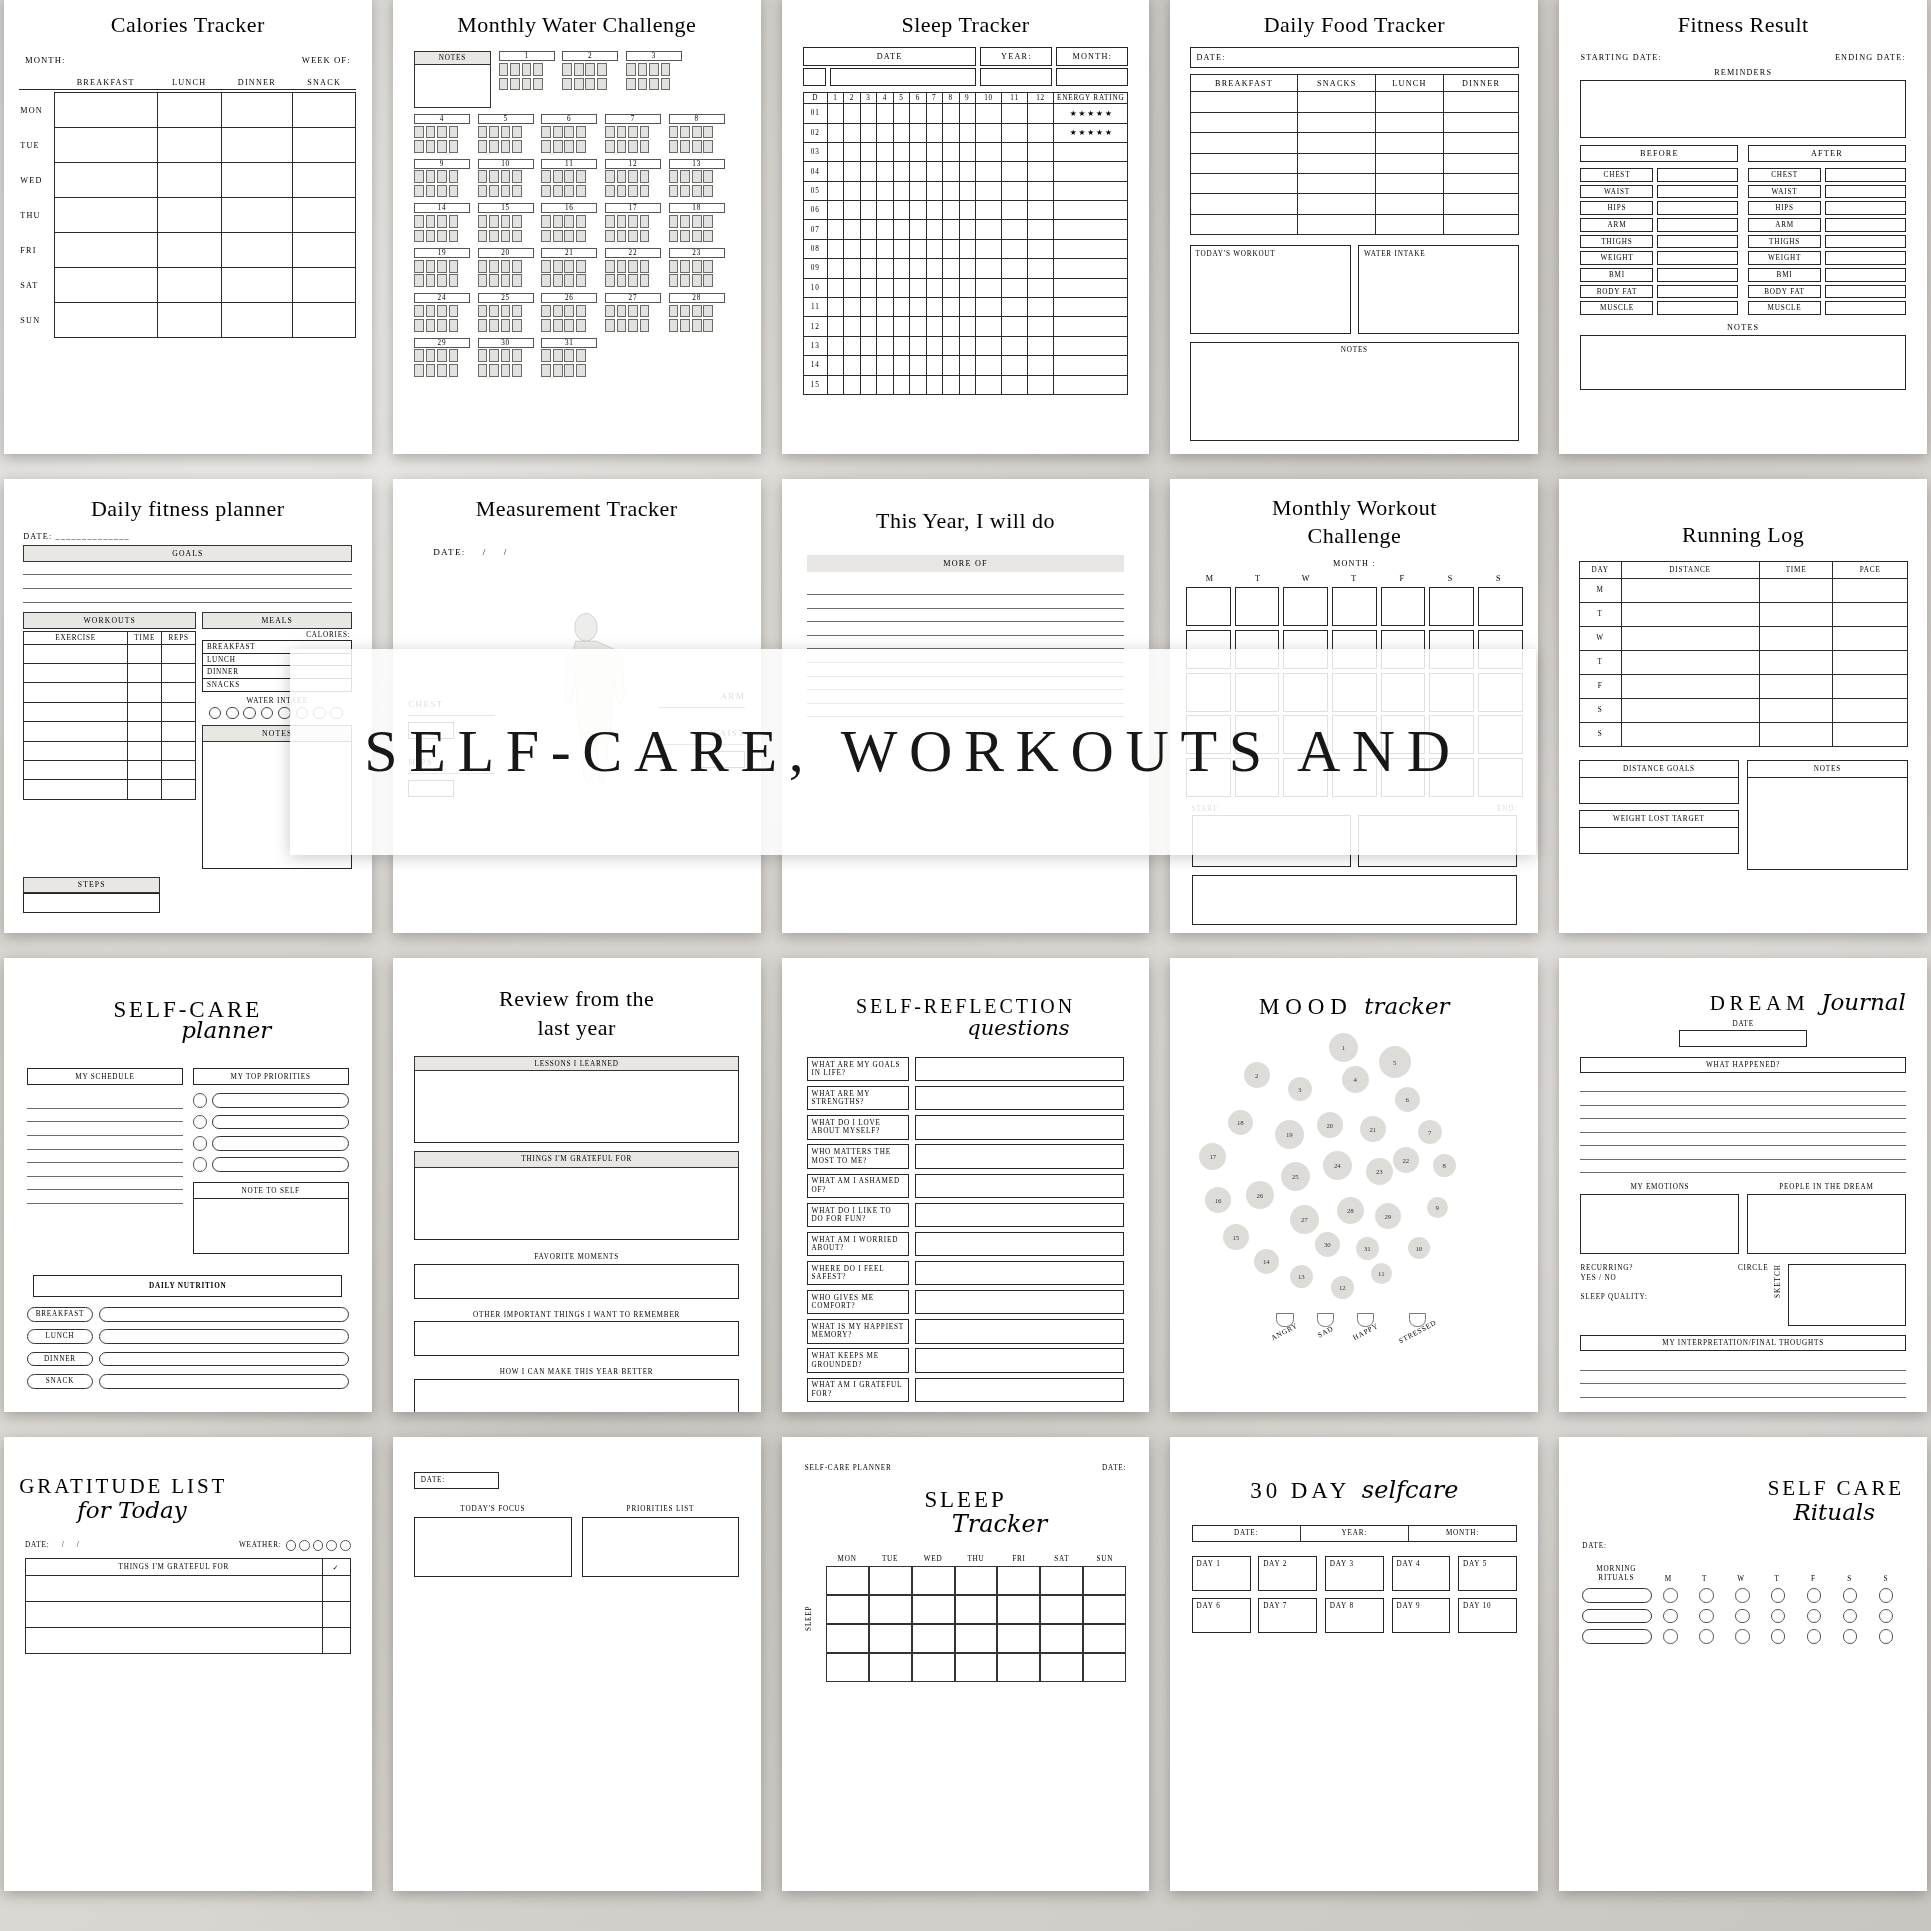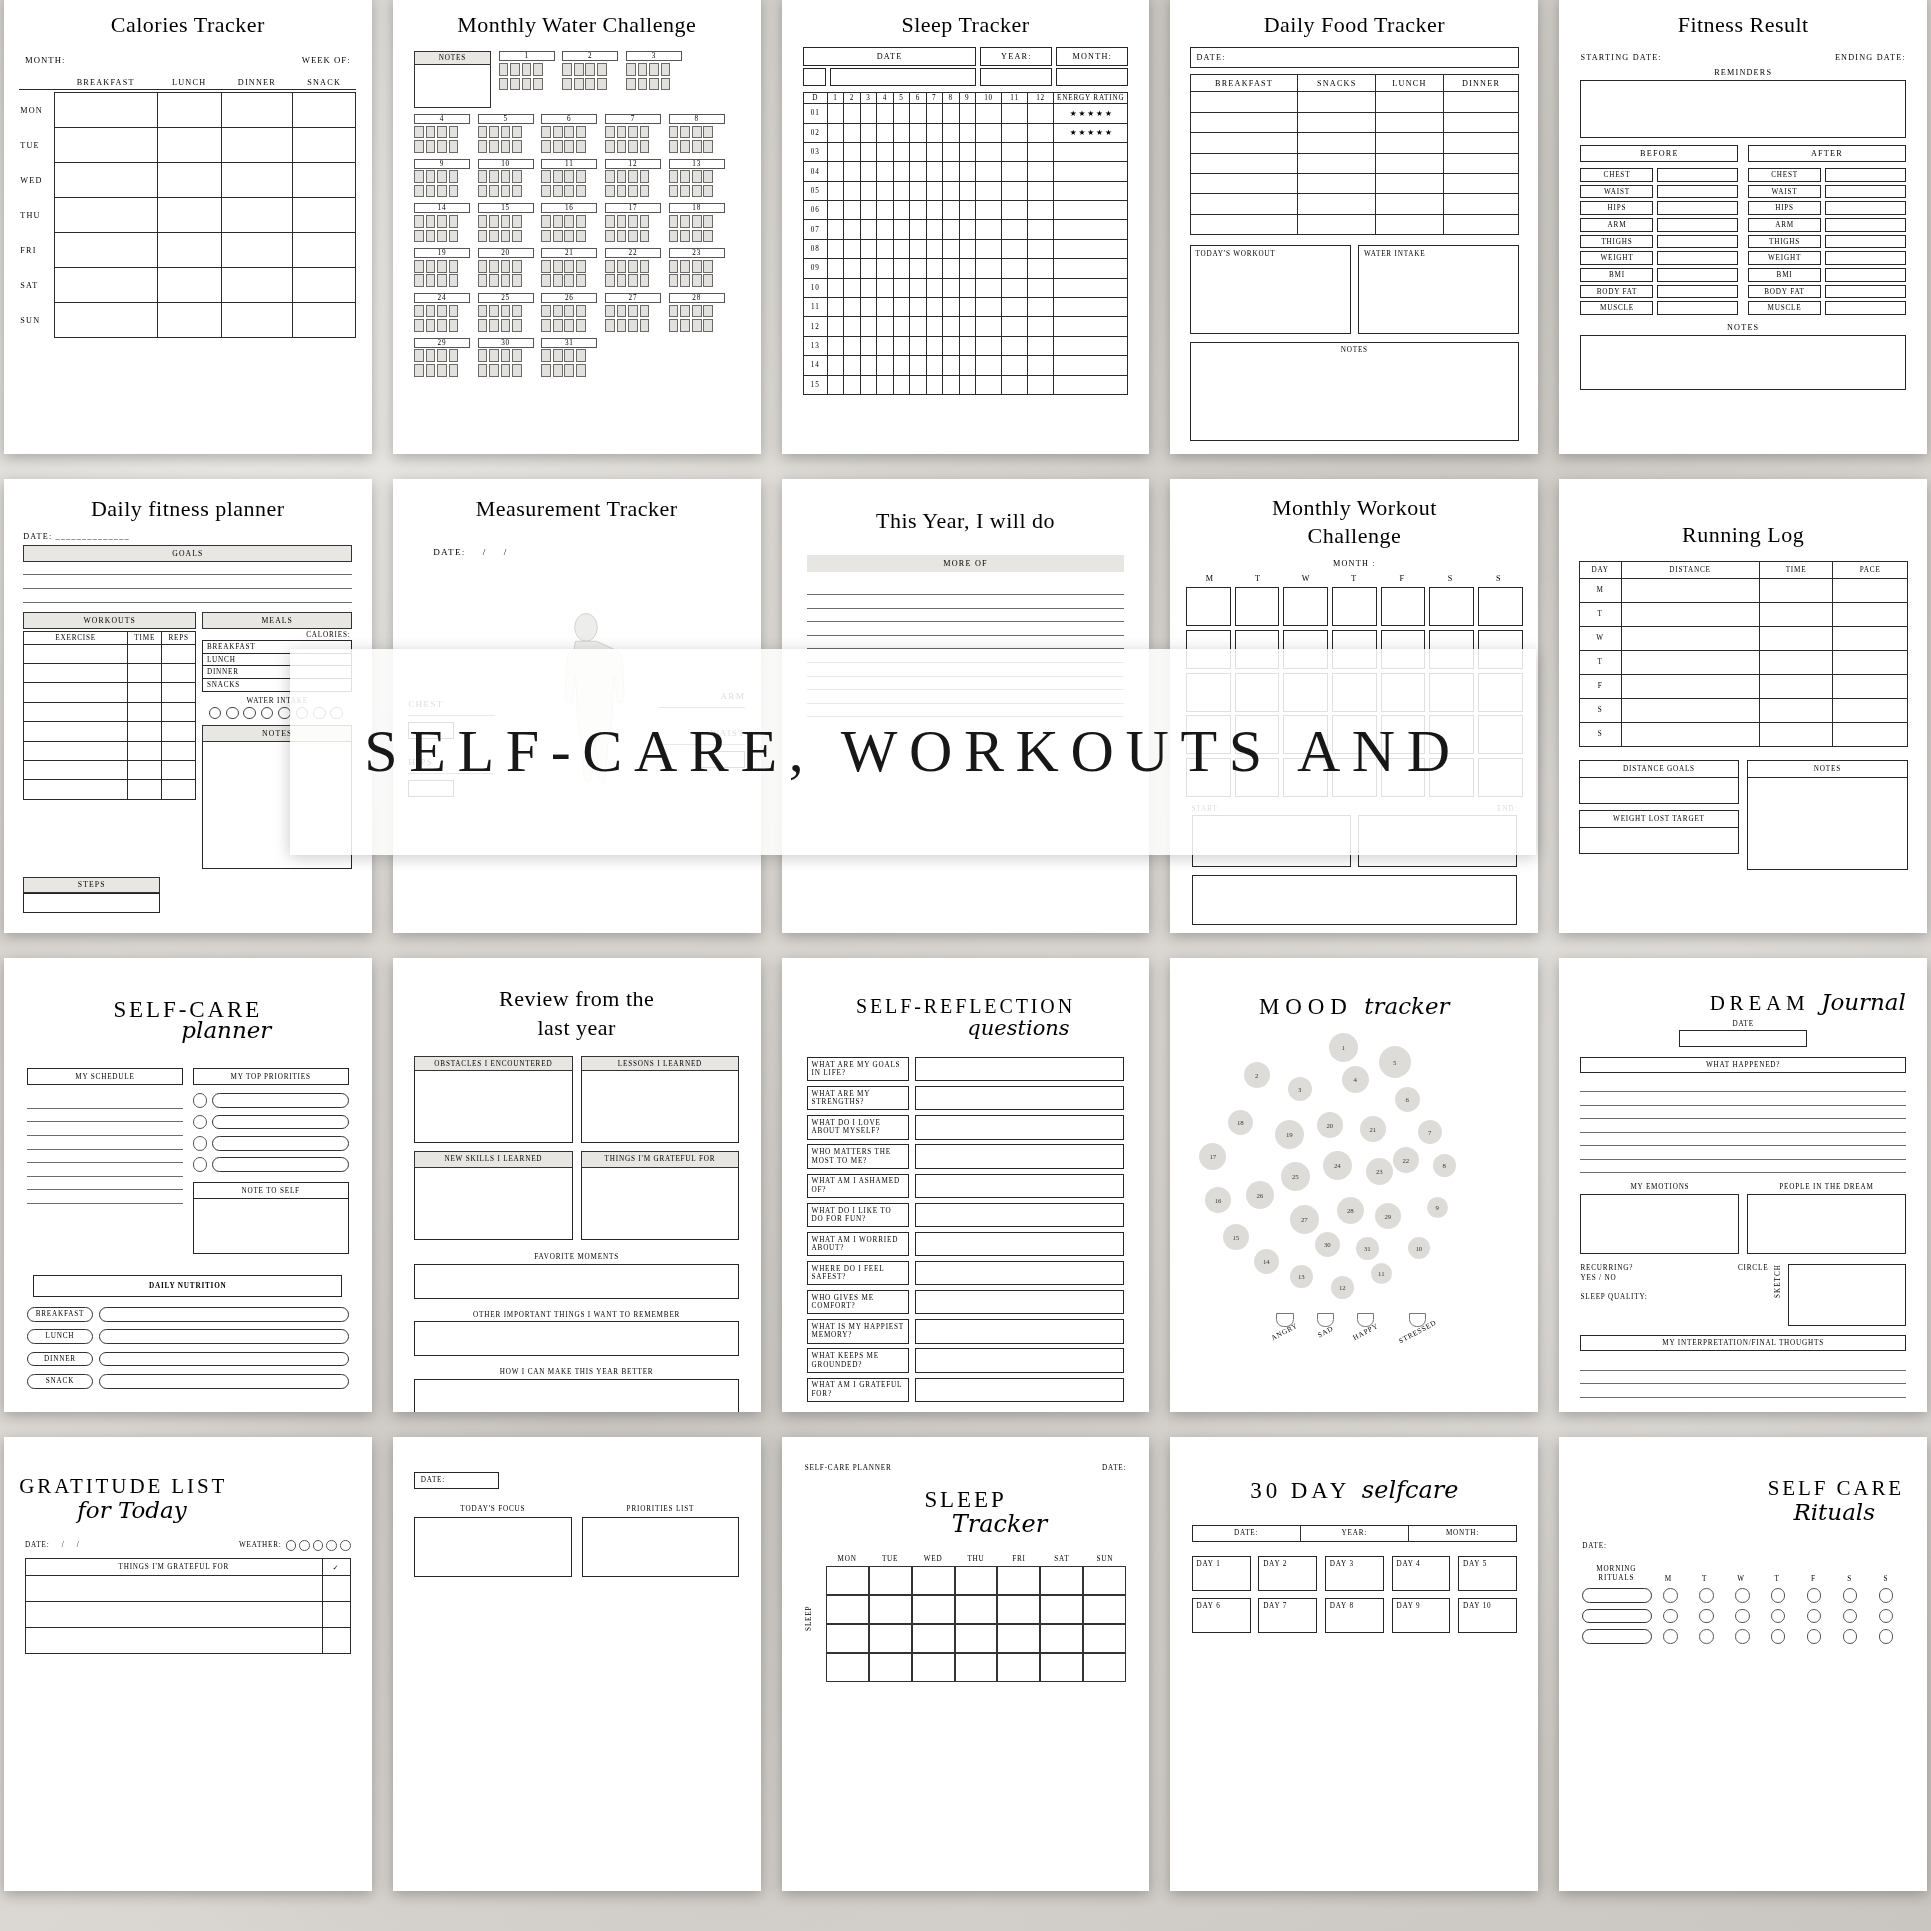--- a/index.html
+++ b/index.html
@@ -1438,26 +1438,20 @@
     </div>
   </div>
 
   <div class="sheet">
     <div class="title-serif" style="line-height:1.3;margin-top:13.5px;">
       <span>Review from the</span><br>
       <span>last year</span>
     </div>
     <div style="display:flex;gap:7.7px;margin:13.5px 5.8px 0;">
       <div style="flex:1;">
-        <div class="fillbar mini" style="text-align:center;padding:2.9px 0;border:1px solid #333;">OBSTACLES I ENCOUNTERED</div>
-        <div class="box" style="border-top:none;height:71px;"></div>
-        <div class="fillbar mini" style="text-align:center;padding:2.9px 0;border:1px solid #333;margin-top:7.7px;line-height:1.2;">NEW SKILLS I LEARNED</div>
-        <div class="box" style="border-top:none;height:71px;"></div>
-      </div>
-      <div style="flex:1;">
         <div class="fillbar mini" style="text-align:center;padding:2.9px 0;border:1px solid #333;">LESSONS I LEARNED</div>
         <div class="box" style="border-top:none;height:71px;"></div>
         <div class="fillbar mini" style="text-align:center;padding:2.9px 0;border:1px solid #333;margin-top:7.7px;line-height:1.2;">THINGS I'M GRATEFUL FOR</div>
         <div class="box" style="border-top:none;height:71px;"></div>
       </div>
     </div>
     <div class="mini" style="text-align:center;margin:13.5px 0 2.9px;">FAVORITE MOMENTS</div>
     <div class="box" style="margin:0 5.8px;height:33px;"></div>
     <div class="mini" style="text-align:center;margin:11.6px 0 2.9px;">OTHER IMPORTANT THINGS I WANT TO REMEMBER</div>
     <div class="box" style="margin:0 5.8px;height:33px;"></div>

